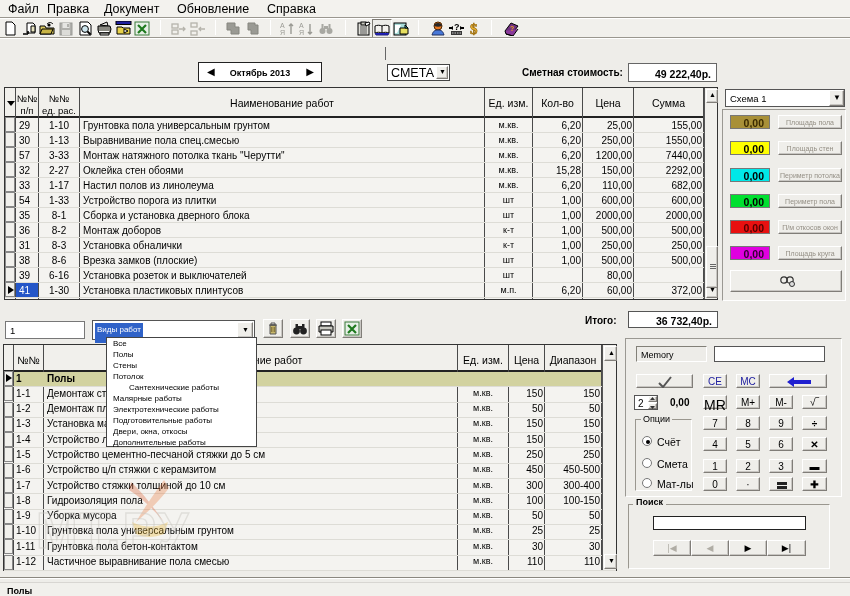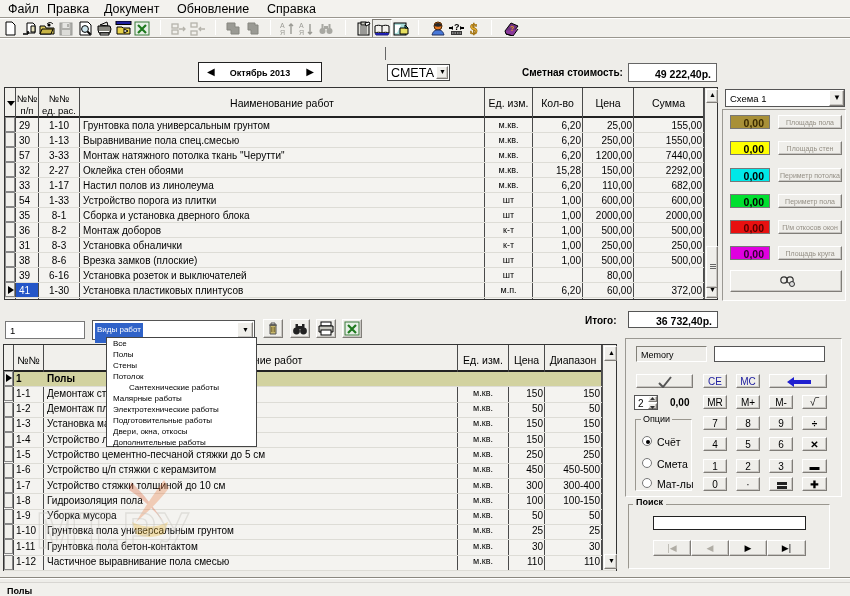--- a/index.html
+++ b/index.html
@@ -547,21 +547,21 @@
         </svg>
       </div>
 <div class="abs btn3d" style="right:0;bottom:0;width:9px;height:6px;">
         <svg width="7" height="4" style="position:absolute;left:0;top:1px">
           <path d="M3.5 4L1 1h5z" fill="#333"></path>
         </svg>
       </div>
 </div>
 <b class="abs" style="left:44px;top:58px;font-size:10px;">0,00</b>
 <div class="abs btn3d" style="left:77px;top:56px;width:24px;height:14px;">
-      <span class="abs ct" style="left:0;top:1px;width:100%;font-size:10px;color:#000;font-weight:normal;">MR</span>
+      <span class="abs ct" style="left:0;top:1px;width:100%;font-size:14px;color:#000;font-weight:normal;">MR</span>
     </div>
 <div class="abs btn3d" style="left:110px;top:56px;width:24px;height:14px;">
       <span class="abs ct" style="left:0;top:1px;width:100%;font-size:10px;color:#000;font-weight:normal;">M+</span>
     </div>
 <div class="abs btn3d" style="left:143px;top:56px;width:24px;height:14px;">
       <span class="abs ct" style="left:0;top:1px;width:100%;font-size:10px;color:#000;font-weight:normal;">M-</span>
     </div>
 <div class="abs btn3d" style="left:176px;top:56px;width:25px;height:14px;">
       <span class="abs ct" style="left:0;top:1px;width:100%;font-size:10px;color:#000;font-weight:normal;">√‾</span>
     </div>

